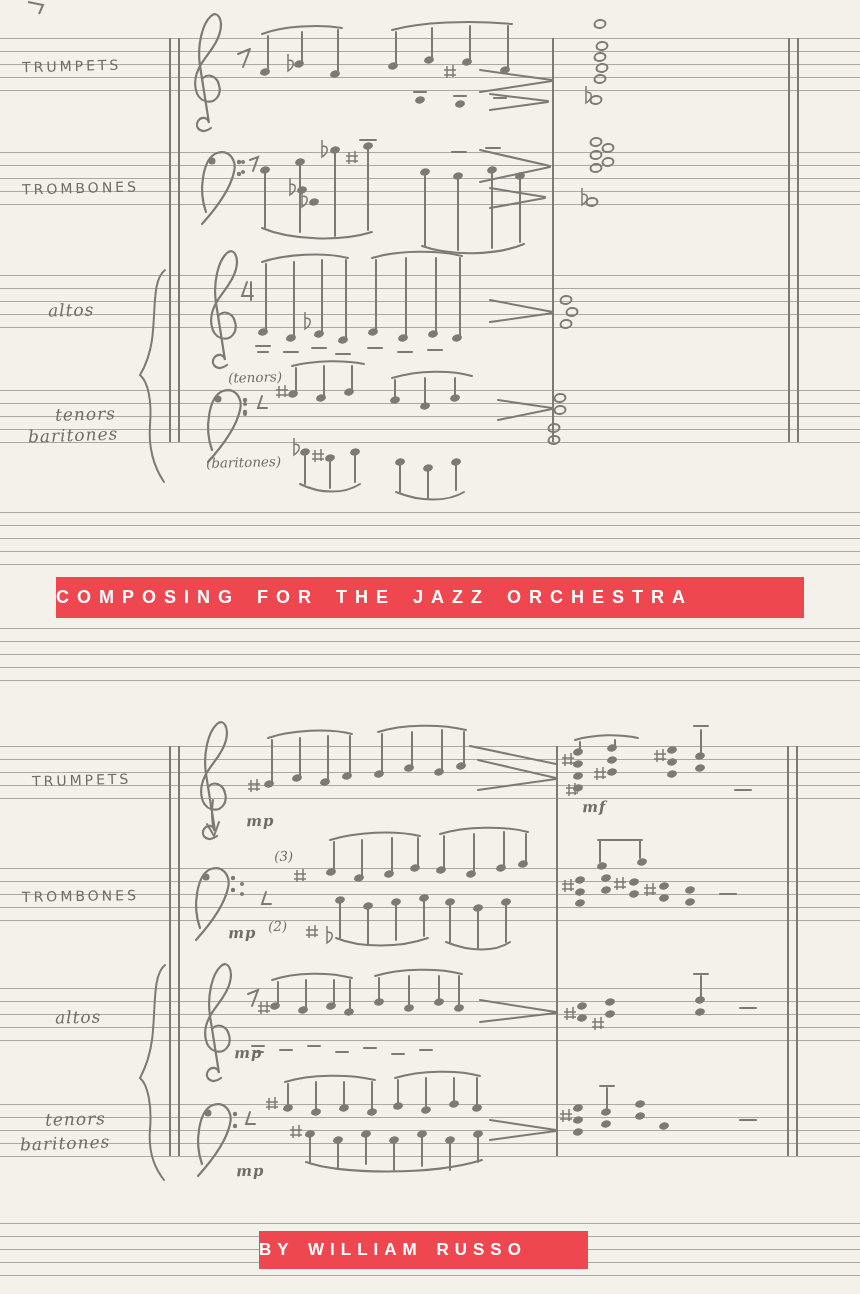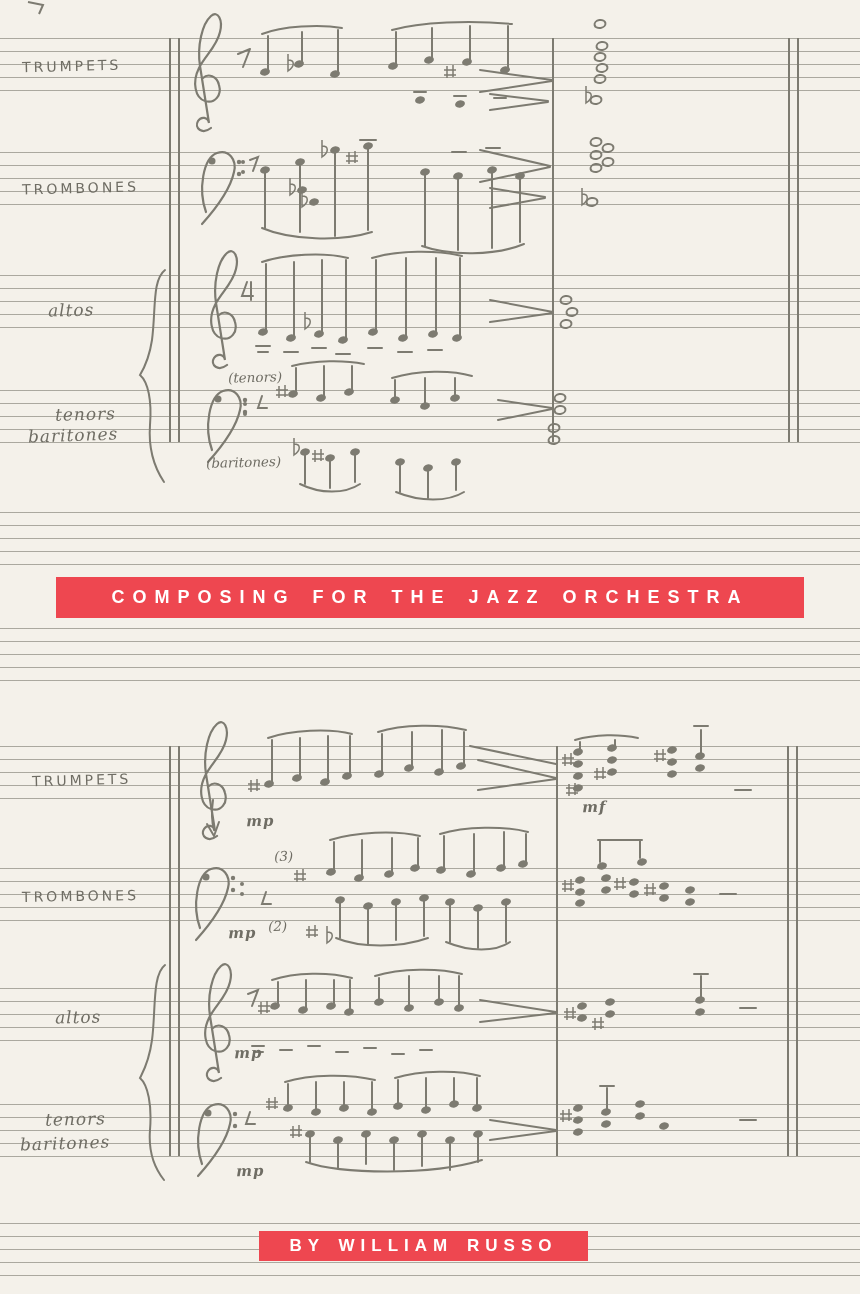--- a/index.html
+++ b/index.html
@@ -21,25 +21,25 @@
     position:absolute;color:#6f6d64;white-space:nowrap;
     transform:rotate(-1.5deg);
   }
   .hand.caps{font-family:"DejaVu Sans", sans-serif;font-size:14px;letter-spacing:3px;font-weight:500;}
   .hand.script{font-family:"DejaVu Serif", serif;font-style:italic;font-size:17px;letter-spacing:1px;}
   .hand.dyn{font-family:"DejaVu Serif", serif;font-style:italic;font-size:15px;font-weight:bold;letter-spacing:1px;}
   .hand.small{font-family:"DejaVu Serif", serif;font-style:italic;font-size:13.5px;}
   
   .banner{
     position:absolute;background:#ee4750;color:#ffffff;
-    display:flex;align-items:center;justify-content:center;
+    display:flex;align-items:center;
     font-family:"Liberation Sans", sans-serif;font-weight:bold;
   }
   .banner.title{left:56px;top:577px;width:748px;height:41px;font-size:18px;letter-spacing:8px;word-spacing:4px;}
-  .banner.author{left:259px;top:1231px;width:329px;height:30px;font-size:17px;letter-spacing:6px;word-spacing:3px;}
+  .banner.author{left:259px;top:1231px;width:329px;height:38px;font-size:17px;letter-spacing:6px;word-spacing:3px;}
   svg.notation{position:absolute;left:0;top:0;}
 </style>
 </head>
 <body>
 
 <div class="page">
 
   <div class="staff" style="top:38px"></div>
   <div class="staff" style="top:152px"></div>
   <div class="staff" style="top:275px"></div>

